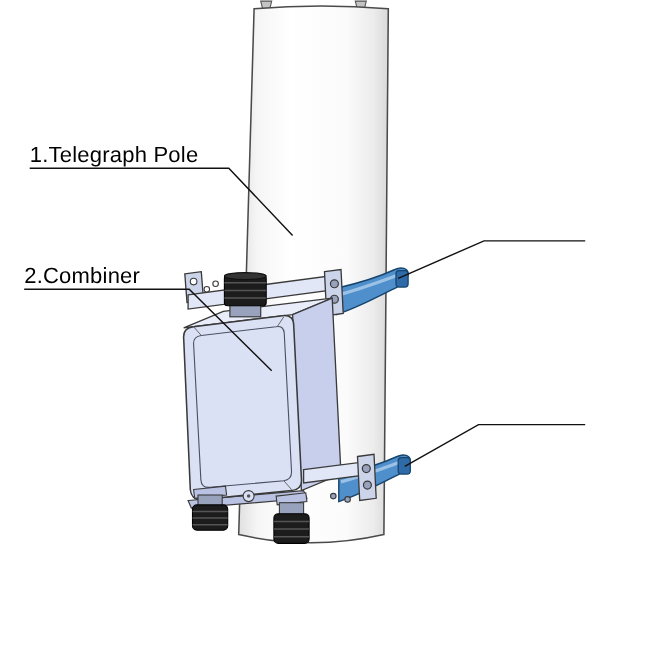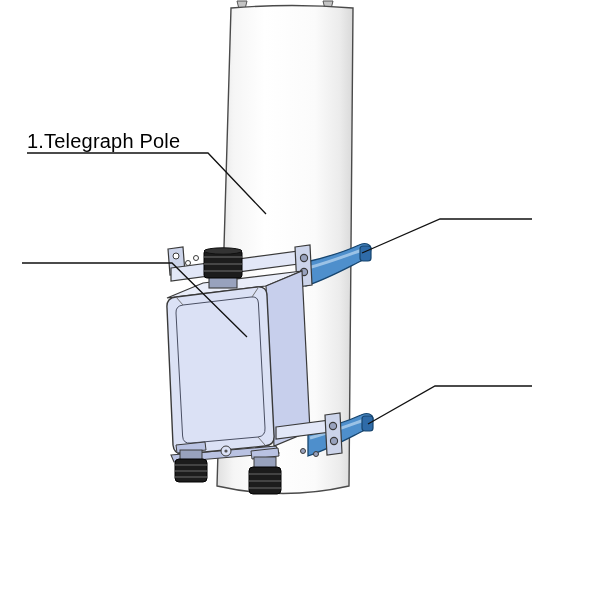--- a/index.html
+++ b/index.html
@@ -118,16 +118,17 @@
     <g stroke="#111" stroke-width="1.3" fill="none">
       <path d="M 27 153 L 208 153 L 266 214"></path>
       <path d="M 22 263 L 172 263 L 247 337"></path>
       <path d="M 577 219 L 440 219 L 362 253"></path>
       <path d="M 560 386 L 435 386 L 368 424"></path>
     </g>
   </svg>
 
   <div class="callout" id="lbl1">1.Telegraph Pole</div>
 
+  <div class="callout" id="lbl2">2.Combiner</div>
 
 
 
 </div>
 
 </body></html>

